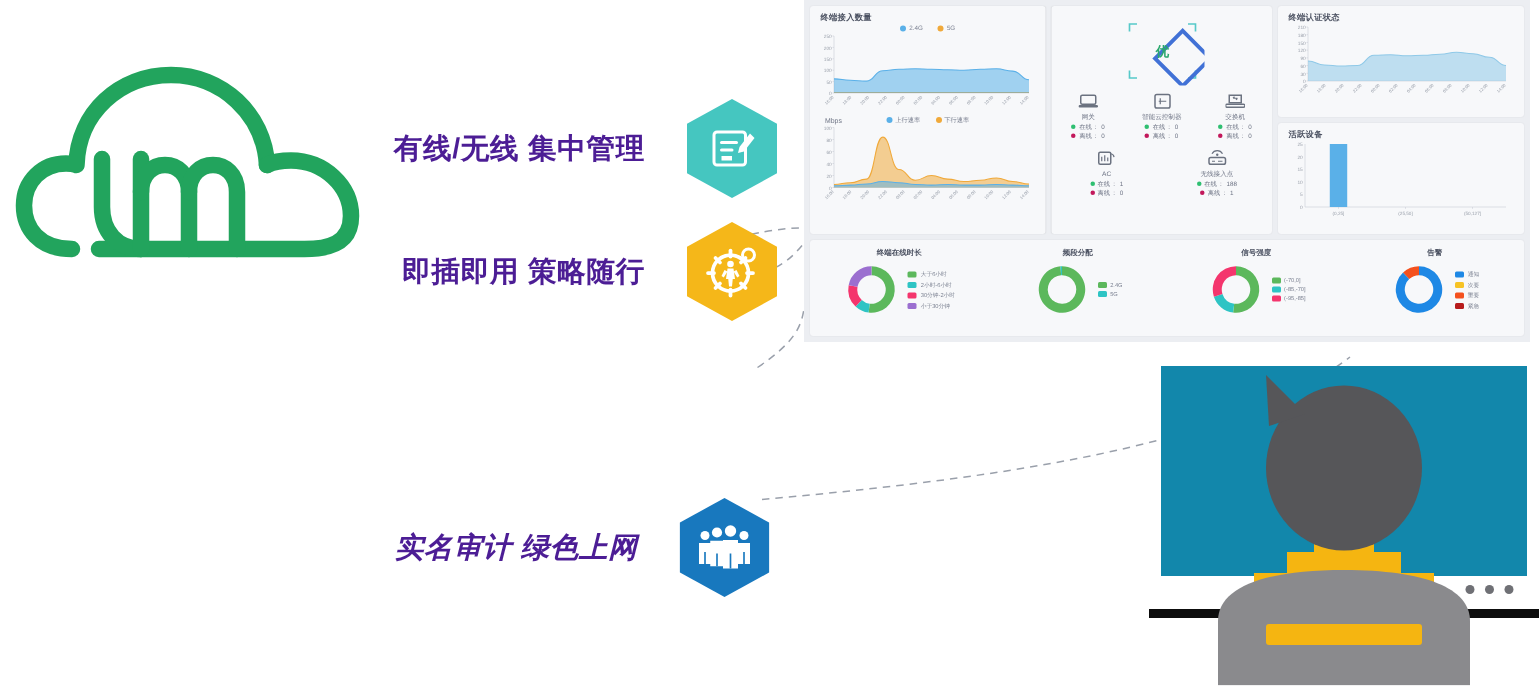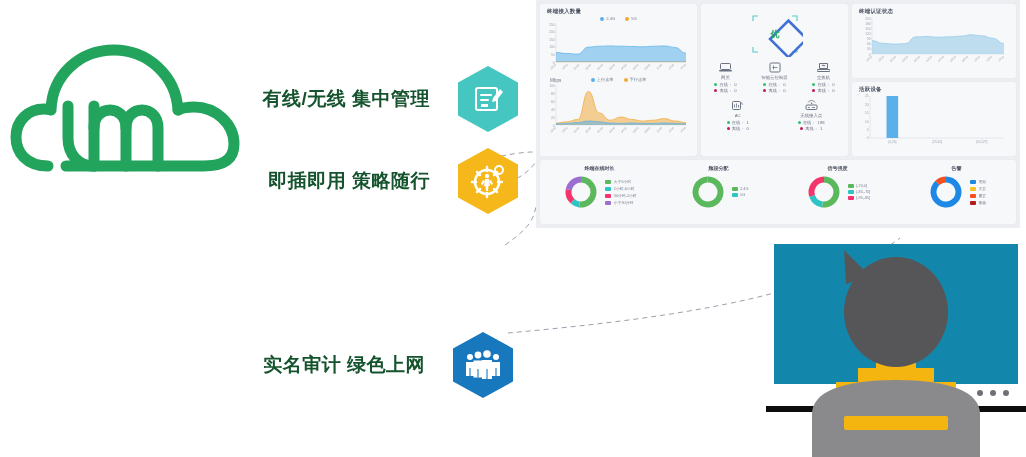--- a/index.html
+++ b/index.html
@@ -11,35 +11,35 @@
   }
   .root{position:absolute;inset:0;}
 
   
   .logo-wrap{position:absolute;left:8px;top:18px;width:244px;height:182px;}
   .logo-wrap svg{width:100%;height:100%;display:block;}
 
   
   .feature{position:absolute;display:flex;align-items:center;}
   .feature .label{
-    color:#14532d;font-size:19px;font-weight:700;letter-spacing:.5px;
+    color:#4c1d95;font-size:19px;font-weight:700;letter-spacing:.5px;
     white-space:nowrap;margin-right:28px;text-align:right;
   }
   .hexwrap{width:60px;height:66px;position:relative;flex:0 0 auto;}
   .hex{
     width:60px;height:66px;
     clip-path:polygon(50% 0%,100% 25%,100% 75%,50% 100%,0% 75%,0% 25%);
     display:flex;align-items:center;justify-content:center;
   }
   .hex svg{display:block;}
 
   .f1{left:240px;top:66px;}
   .f2{left:240px;top:148px;}
   .f3{left:215px;top:246px;}
-  .f4{left:235px;top:332px;}
+  .f4{left:235px;top:332px;font-style:italic;}
   .f1 .label,.f2 .label,.f3 .label,.f4 .label{width:190px;}
 
   
   .connectors{position:absolute;inset:0;pointer-events:none;}
 
   
   .dash{
     position:absolute;left:536px;top:0;width:484px;height:228px;
     background:#eceef2;
   }

